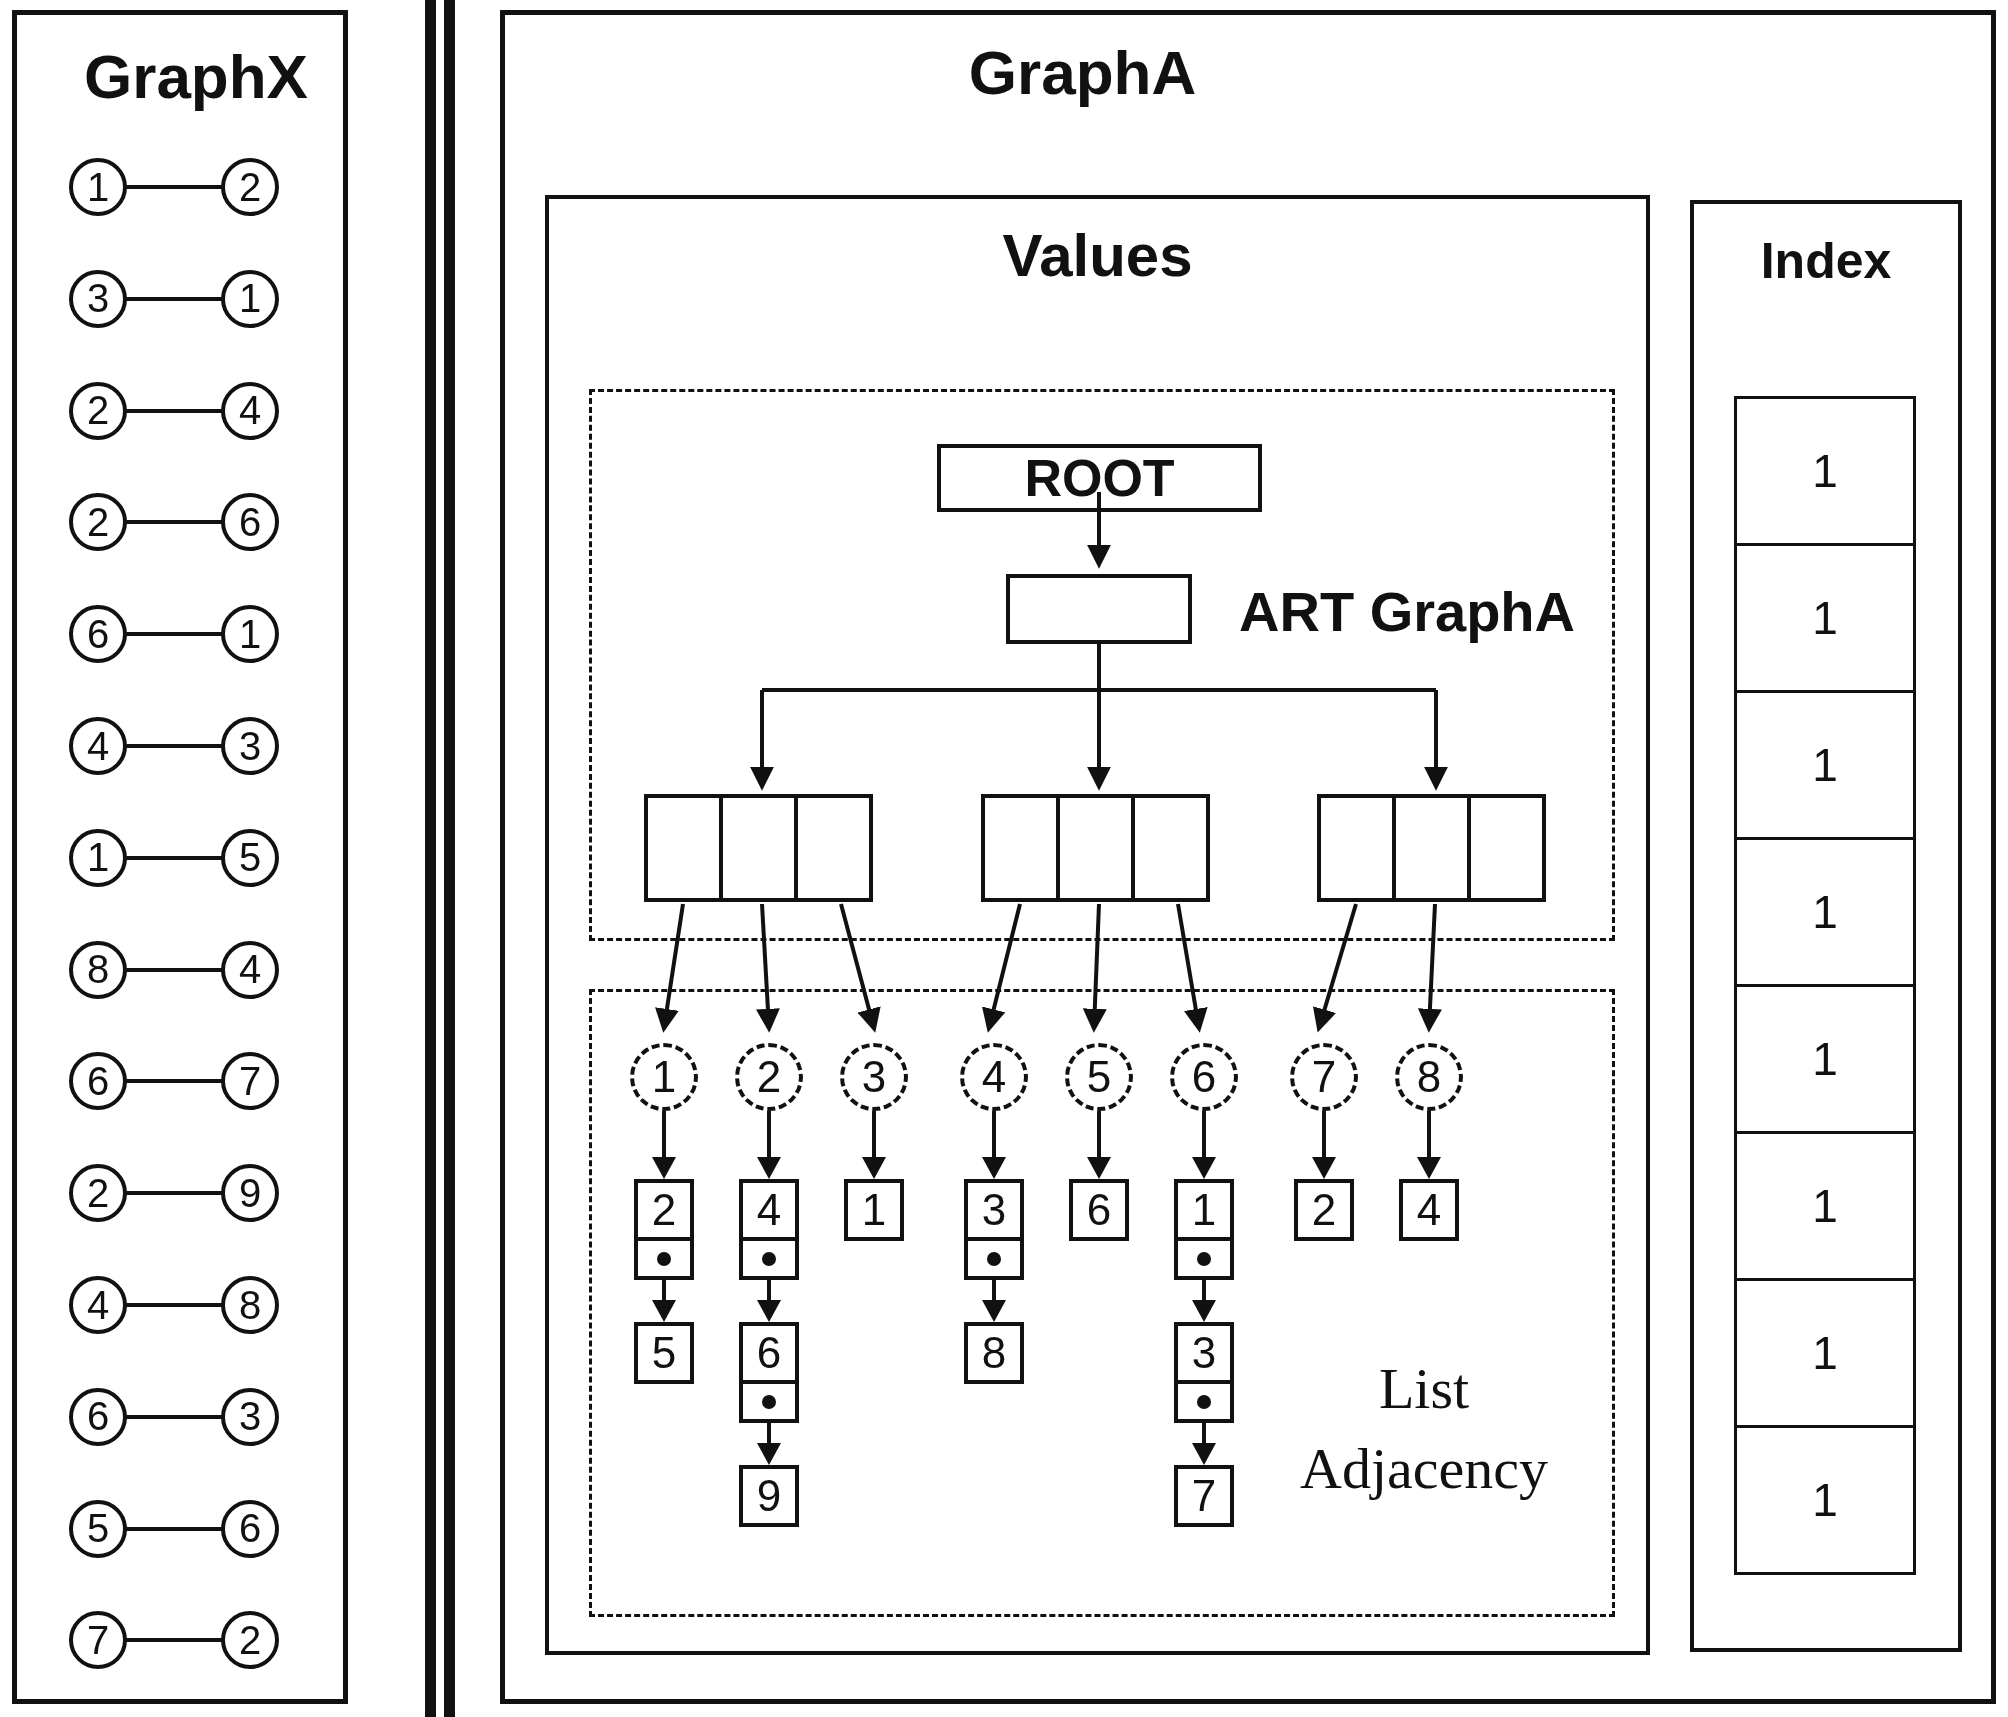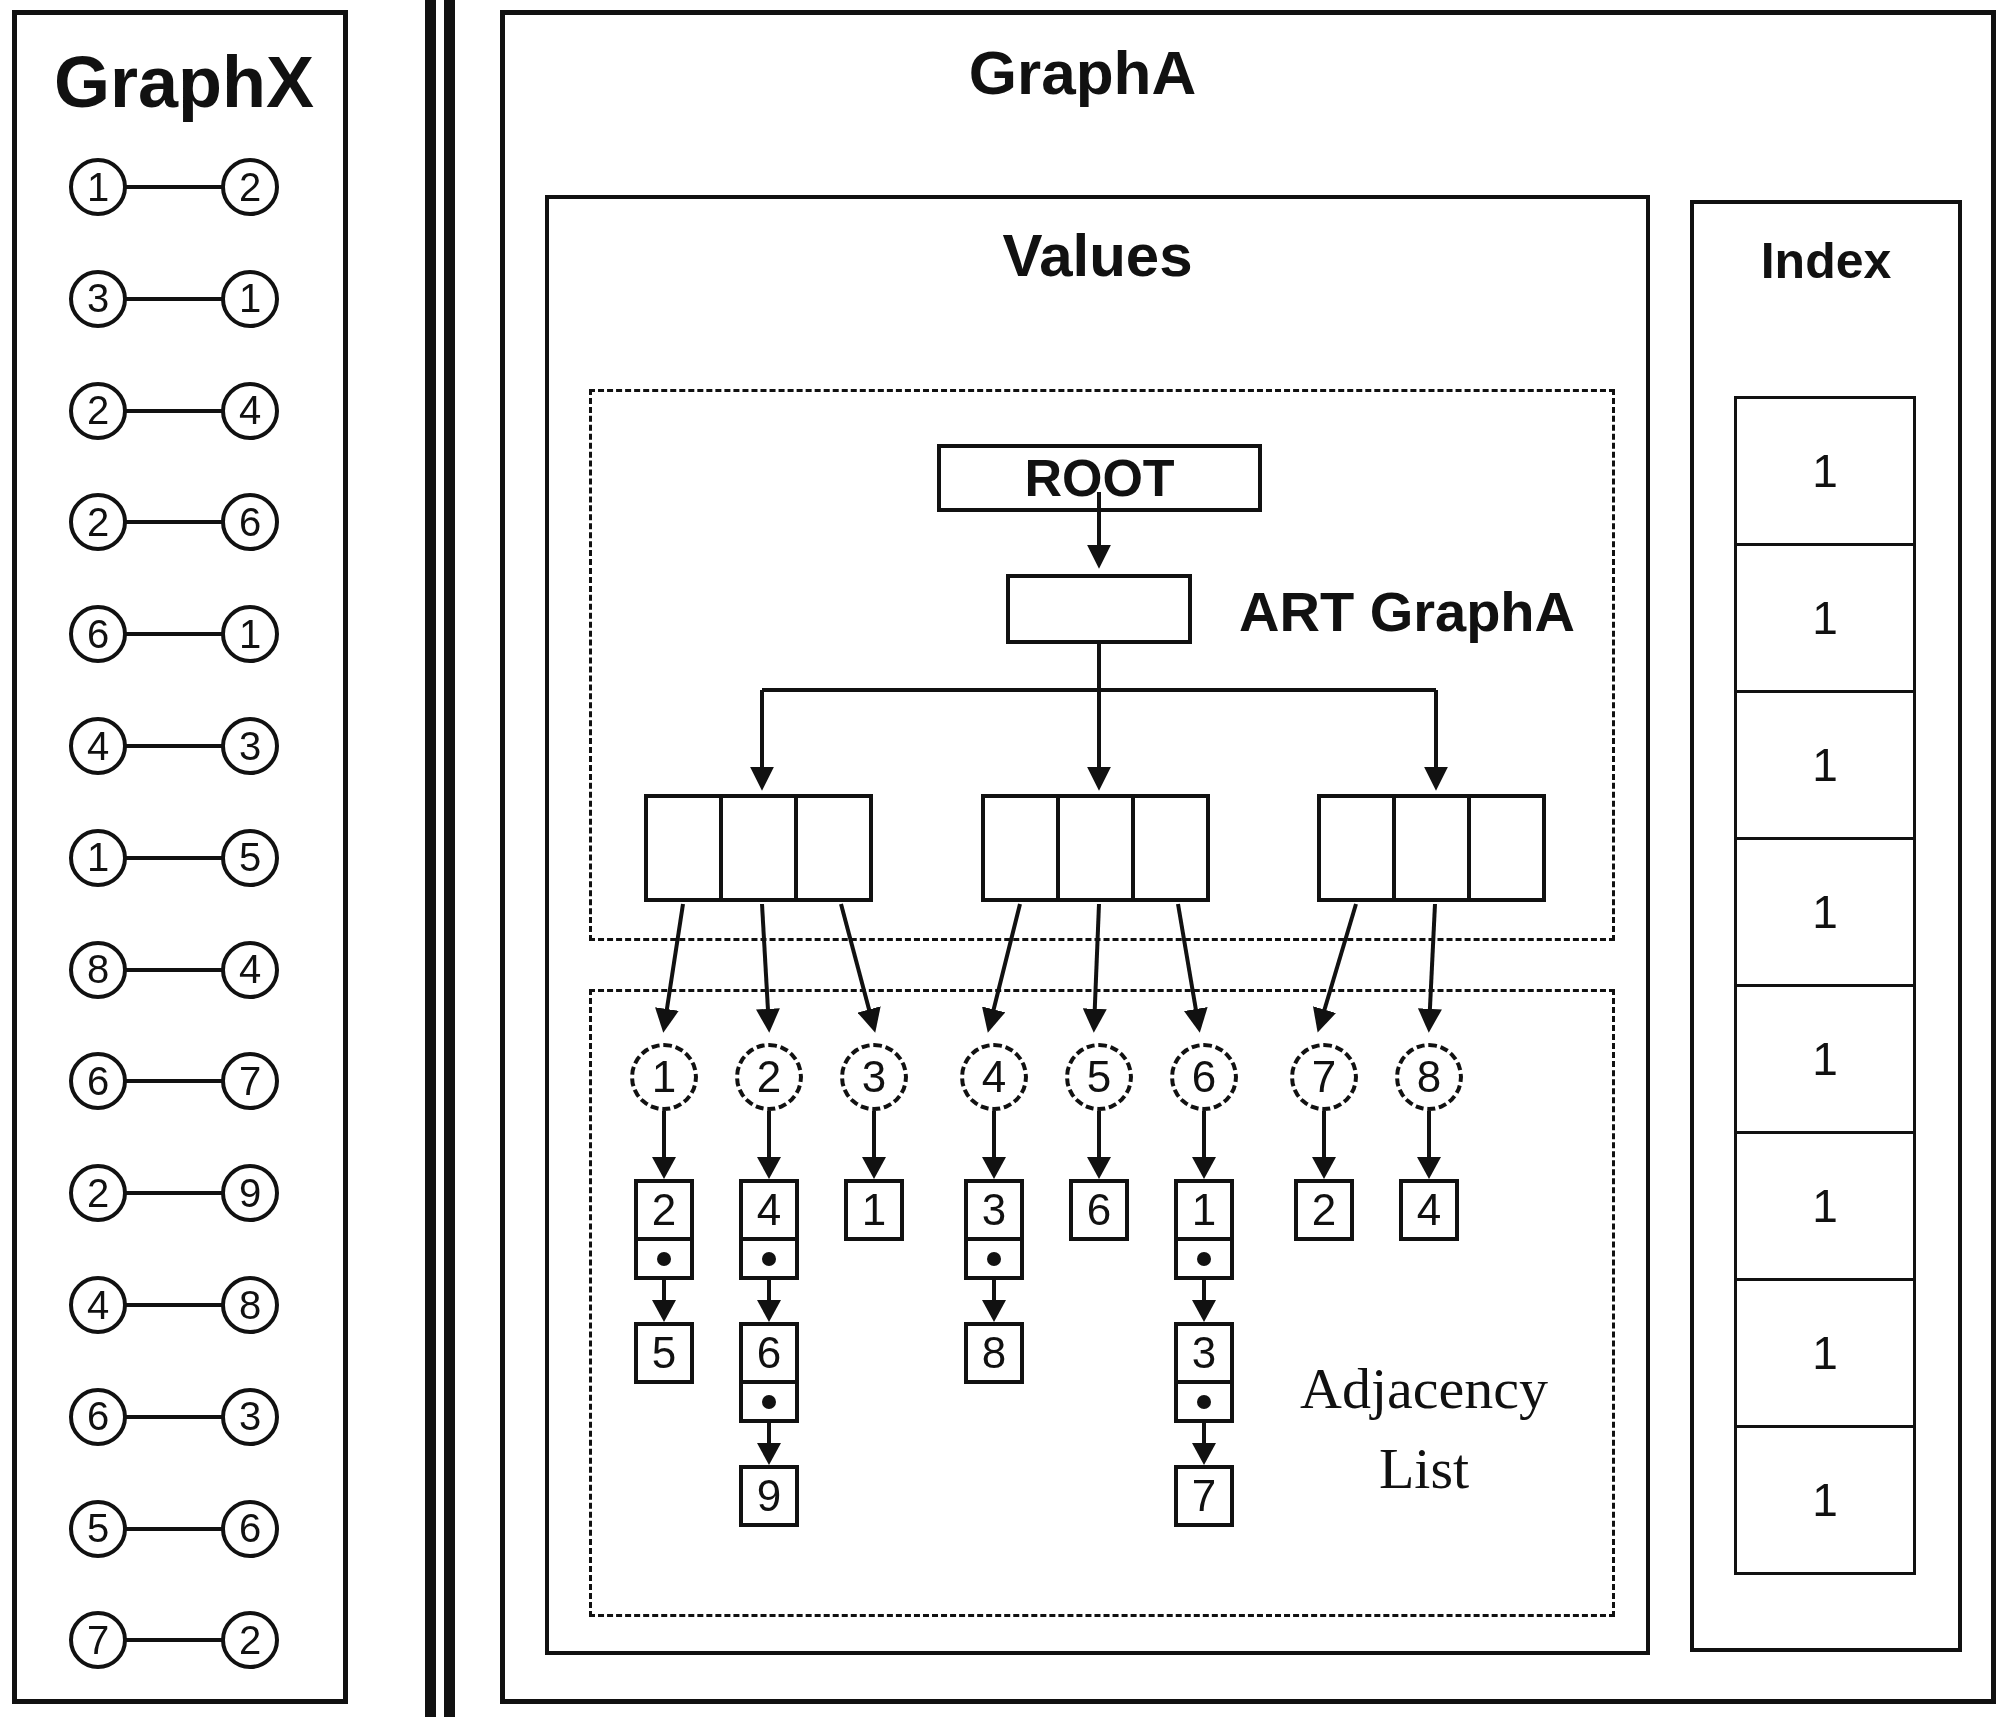--- a/index.html
+++ b/index.html
@@ -12,21 +12,21 @@
 
   
   .panel { position:absolute; border:5px solid #111; background:#fff; }
   .box   { position:absolute; border:4px solid #111; background:#fff; }
   .dashed-box { position:absolute; border:3px dashed #111; }
 
   .title { position:absolute; text-align:center; font-weight:600; }
 
   
   #graphx { left:12px; top:10px; width:336px; height:1694px; }
-  #graphx .title { left:4px; top:26px; width:100%; font-size:72px; }
+  #graphx .title { left:16px; top:26px; width:100%; font-size:62px; }
   .edge-row { position:absolute; left:52px; width:210px; height:58px; display:flex; align-items:center; }
   .vcircle {
     width:58px; height:58px; border:4px solid #111; border-radius:50%;
     display:flex; align-items:center; justify-content:center;
     font-size:40px; background:#fff; flex:0 0 auto;
   }
   .edge-line { flex:1; height:4px; background:#111; margin:0 -3px; }
 
   
   .divider { position:absolute; top:0; width:11px; height:1717px; background:#111; }
@@ -345,22 +345,22 @@
               <div class="varrow-line" style="height:46px"></div>
               <div class="varrow-head"></div>
             </div>
             <div class="lnode">
               <div class="lnode-val">4</div>
             </div>
           </div>
         </div>
 
       <div class="adj-label">
+        <div>List</div>
         <div>Adjacency</div>
-        <div>List</div>
       </div>
     </div>
 
     <div class="box" id="mask-box">
       <div class="title">Index</div>
       <div id="mask-cells">
           <div class="mask-cell">1</div>
           <div class="mask-cell">1</div>
           <div class="mask-cell">1</div>
           <div class="mask-cell">1</div>

